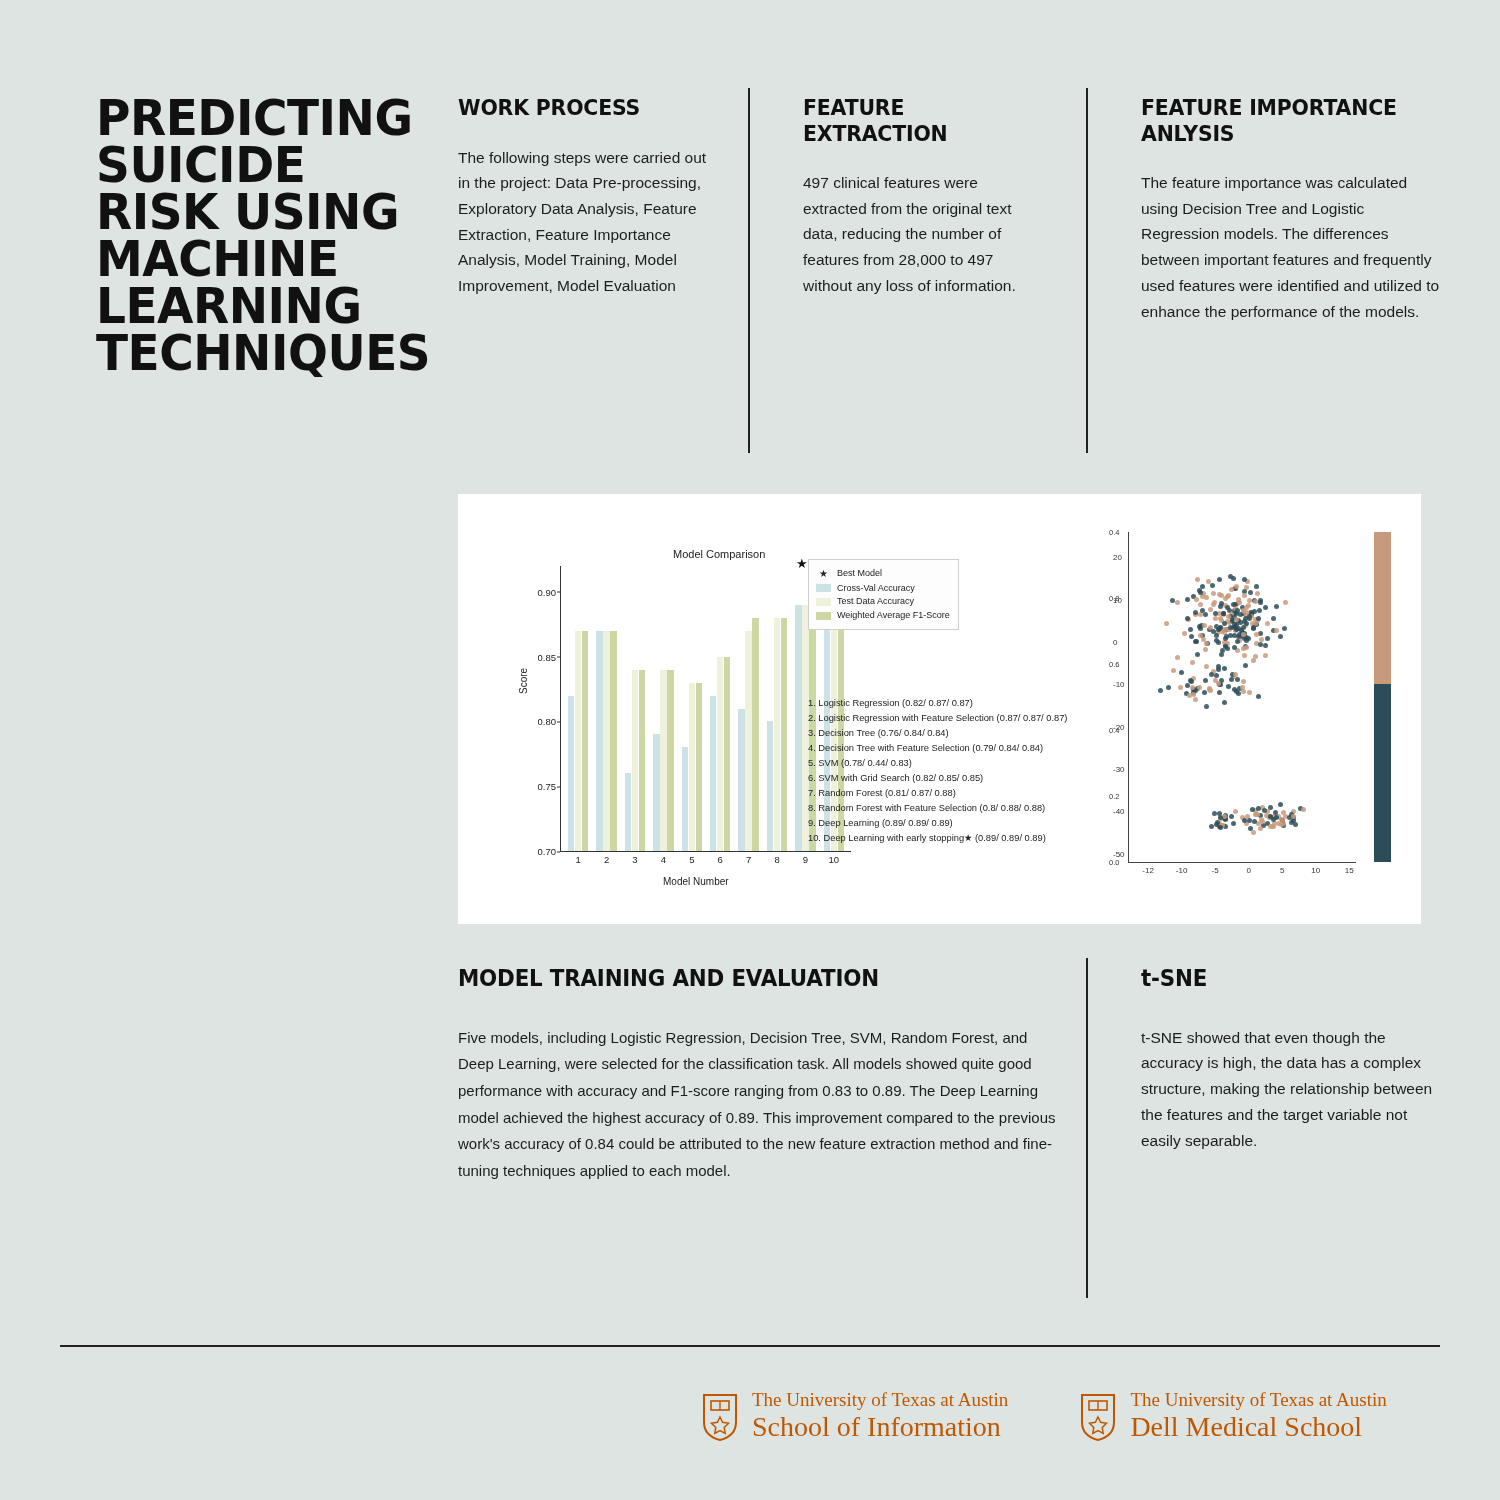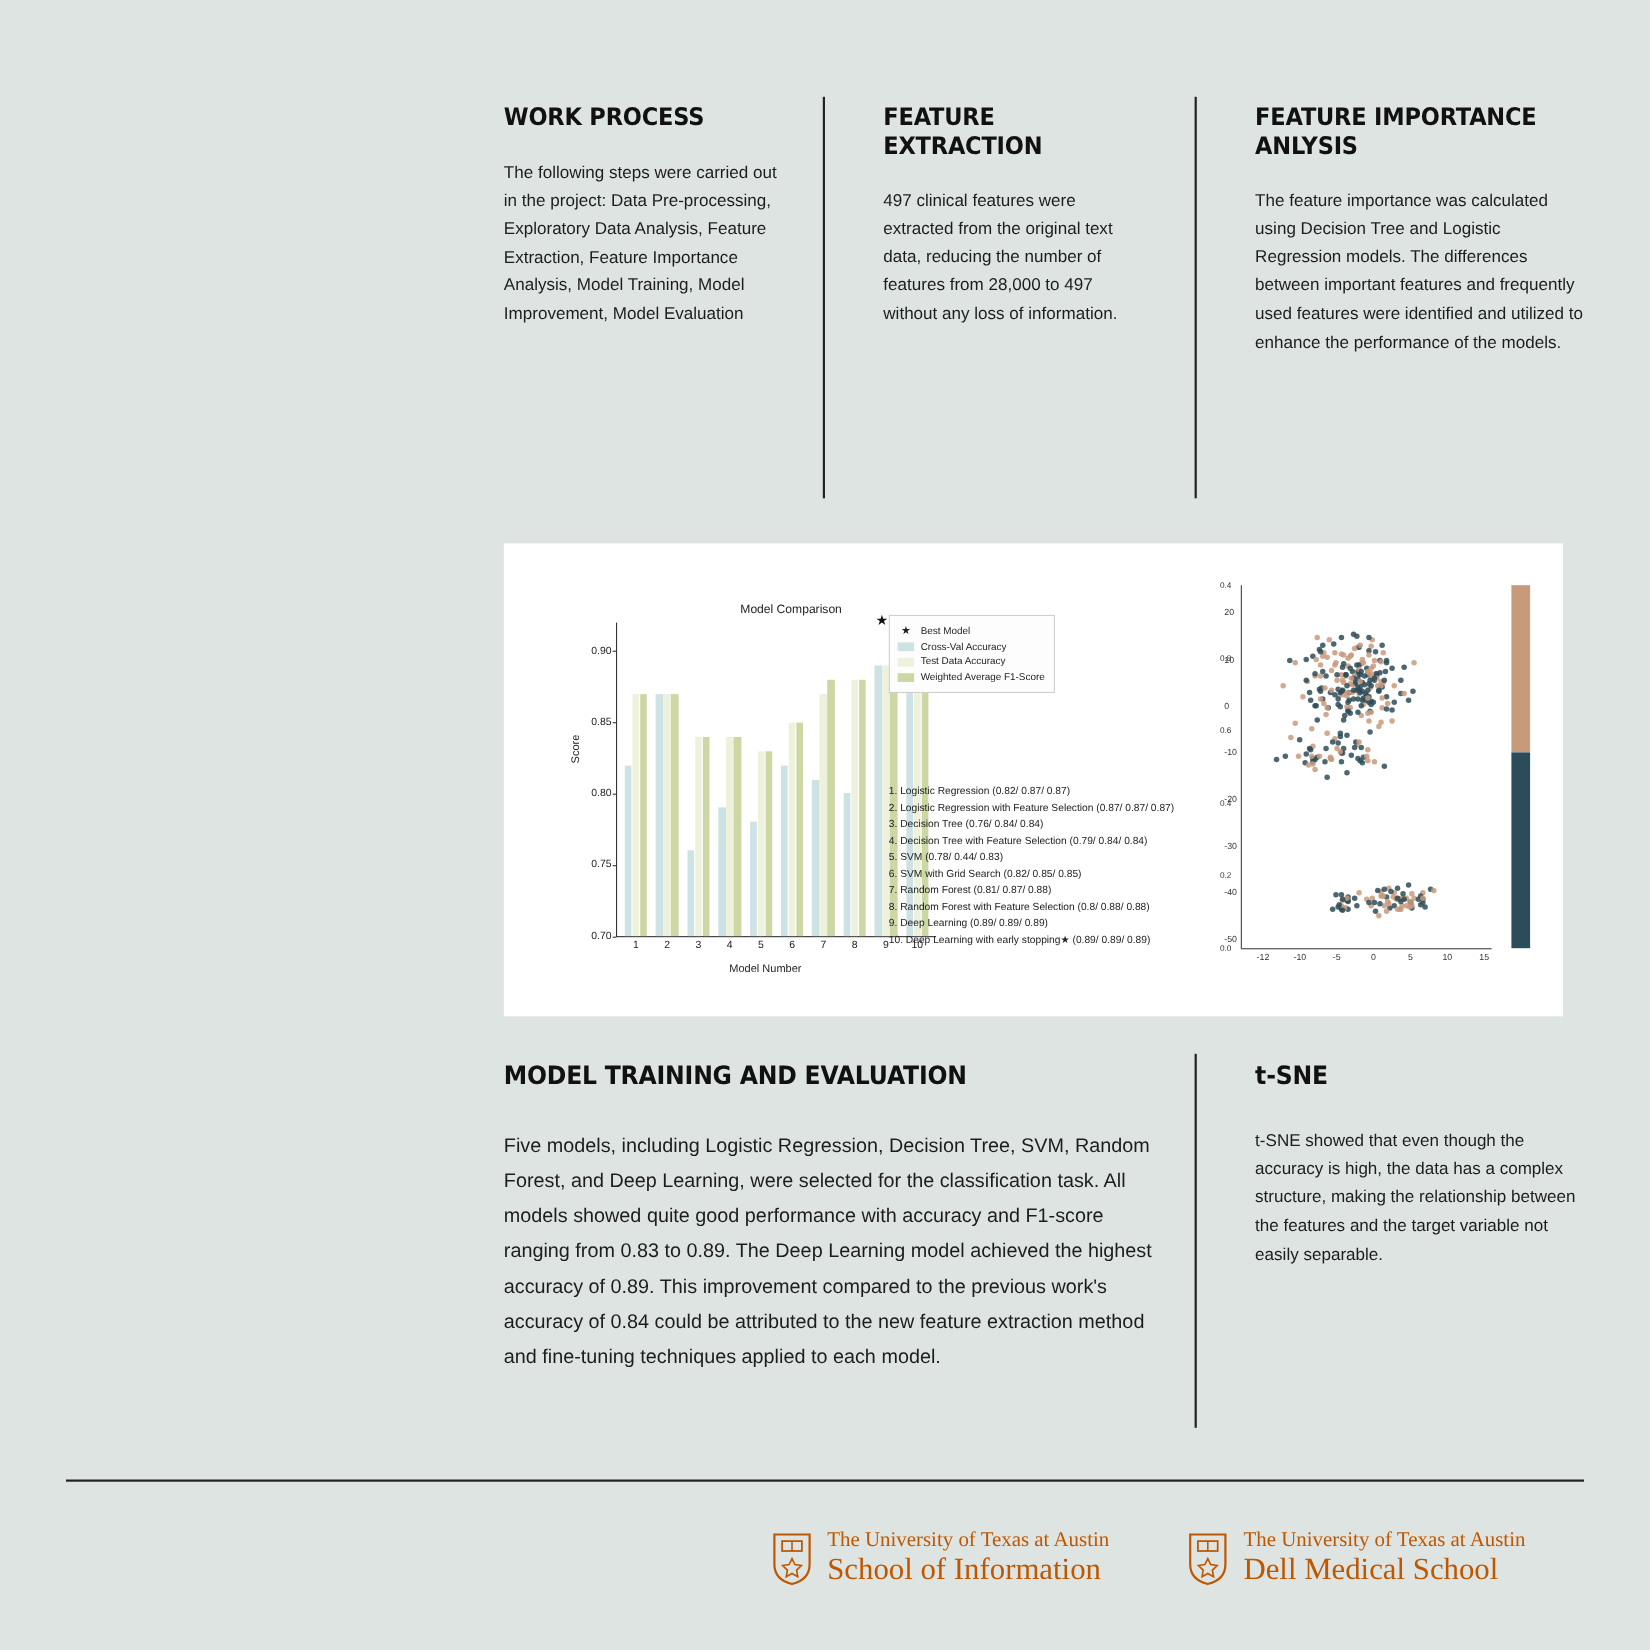--- a/index.html
+++ b/index.html
@@ -205,21 +205,21 @@
     padding: 6px 8px 6px 7px;
     font-size: 9px;
     color: #222;
     line-height: 1.55;
   }
   .legend-row { display: flex; align-items: center; gap: 6px; }
   .swatch { width: 15px; height: 8px; display: inline-block; }
   .legend-star { width: 15px; text-align: center; font-size: 10px; }
   .model-list {
     position: absolute;
-    left: 330px; top: 208px;
+    left: 330px; top: 192px;
     font-size: 9.3px;
     line-height: 1.62;
     color: #222;
     white-space: nowrap;
   }
 
   
   .tsne {
     position: absolute;
     left: 630px; top: 20px;
@@ -281,21 +281,21 @@
   .col-model-train {
     position: absolute;
     left: 458px; top: 965px; width: 600px;
   }
   .col-tsne {
     position: absolute;
     left: 1141px; top: 965px; width: 300px;
   }
   .col-model-train .sec-head { font-size: 23px; }
   .col-tsne .sec-head { font-size: 23px; text-transform: none; }
-  .col-model-train .sec-body { margin-top: 33px; font-size: 18px; line-height: 1.78; }
+  .col-model-train .sec-body { margin-top: 33px; font-size: 15px; line-height: 1.78; }
   .col-tsne .sec-body { margin-top: 33px; }
 
   
   .footer-logos {
     position: absolute;
     left: 700px;
     top: 1390px;
     display: flex;
     gap: 70px;
     align-items: flex-start;
@@ -321,20 +321,23 @@
     font-size: 28px;
     line-height: 1.15;
     color: #bf5700;
   }
 </style>
 </head>
 <body>
 
 <div class="poster">
 
+  <div class="title-block">
+    <div class="poster-title">PREDICTING SUICIDE RISK USING MACHINE LEARNING TECHNIQUES</div>
+  </div>
 
   <div class="vrule" style="left:748px; top:88px; height:365px;"></div>
   <div class="vrule" style="left:1086px; top:88px; height:365px;"></div>
   <div class="vrule" style="left:1086px; top:958px; height:340px;"></div>
   <div class="hrule" style="left:60px; top:1345px; width:1380px;"></div>
 
   <div class="col-work">
     <div class="sec-head">WORK PROCESS</div>
     <div class="sec-body">The following steps were carried out in the project: Data Pre-processing, Exploratory Data Analysis, Feature Extraction, Feature Importance Analysis, Model Training, Model Improvement, Model Evaluation</div>
   </div>

